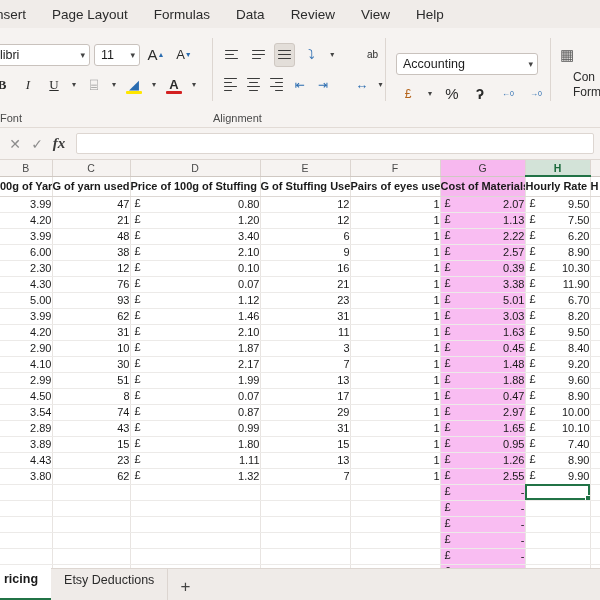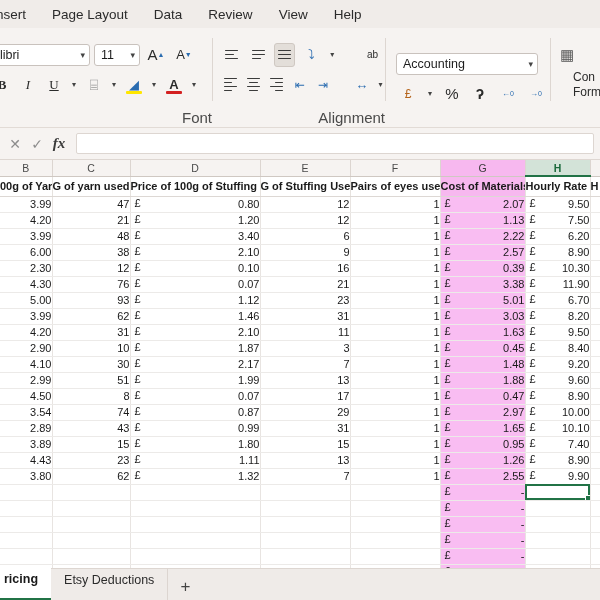--- a/index.html
+++ b/index.html
@@ -25,21 +25,21 @@
   .ribbon-body {
     height: 100px; background: #f6f3f1;
     display: flex; align-items: stretch;
     position: relative;
     border-bottom: 1px solid #e2dbd6;
   }
   .rgroup { position: relative; display: flex; flex-direction: column; }
   .rgroup-rows { flex: 1; display: flex; flex-direction: column; justify-content: center; padding-top: 2px; }
   .rrow { display: flex; align-items: center; height: 30px; }
   .rgroup-label {
-    text-align: right; font-size: 15px; color: #4a4a4a;
+    text-align: left; font-size: 11px; color: #4a4a4a;
     height: 18px; line-height: 18px; position: relative;
   }
   .rsep { width: 1px; background: #ddd6d1; margin: 10px 0 26px 0; }
 
   .combo {
     border: 1px solid #c9c2bd; background: #fff; border-radius: 3px;
     height: 22px; display: flex; align-items: center;
     font-size: 12.5px; color: #1c1c1c; padding: 0 4px 0 6px;
     position: relative;
   }
@@ -135,20 +135,21 @@
     width: 34px; height: 27px; display: flex; align-items: center;
     justify-content: center; font-size: 17px; color: #444; cursor: default;
   }
 </style>
 </head>
 <body>
 
 <div class="ribbon-tabs">
   <div class="ribbon-tab">nsert</div>
   <div class="ribbon-tab">Page Layout</div>
+  <div class="ribbon-tab">Formulas</div>
   <div class="ribbon-tab">Data</div>
   <div class="ribbon-tab">Review</div>
   <div class="ribbon-tab">View</div>
   <div class="ribbon-tab">Help</div>
 </div>
 
 <div class="ribbon-body">
 
   <div class="rgroup" style="width:212px;">
     <div class="rgroup-rows" style="padding-left:2px;">

